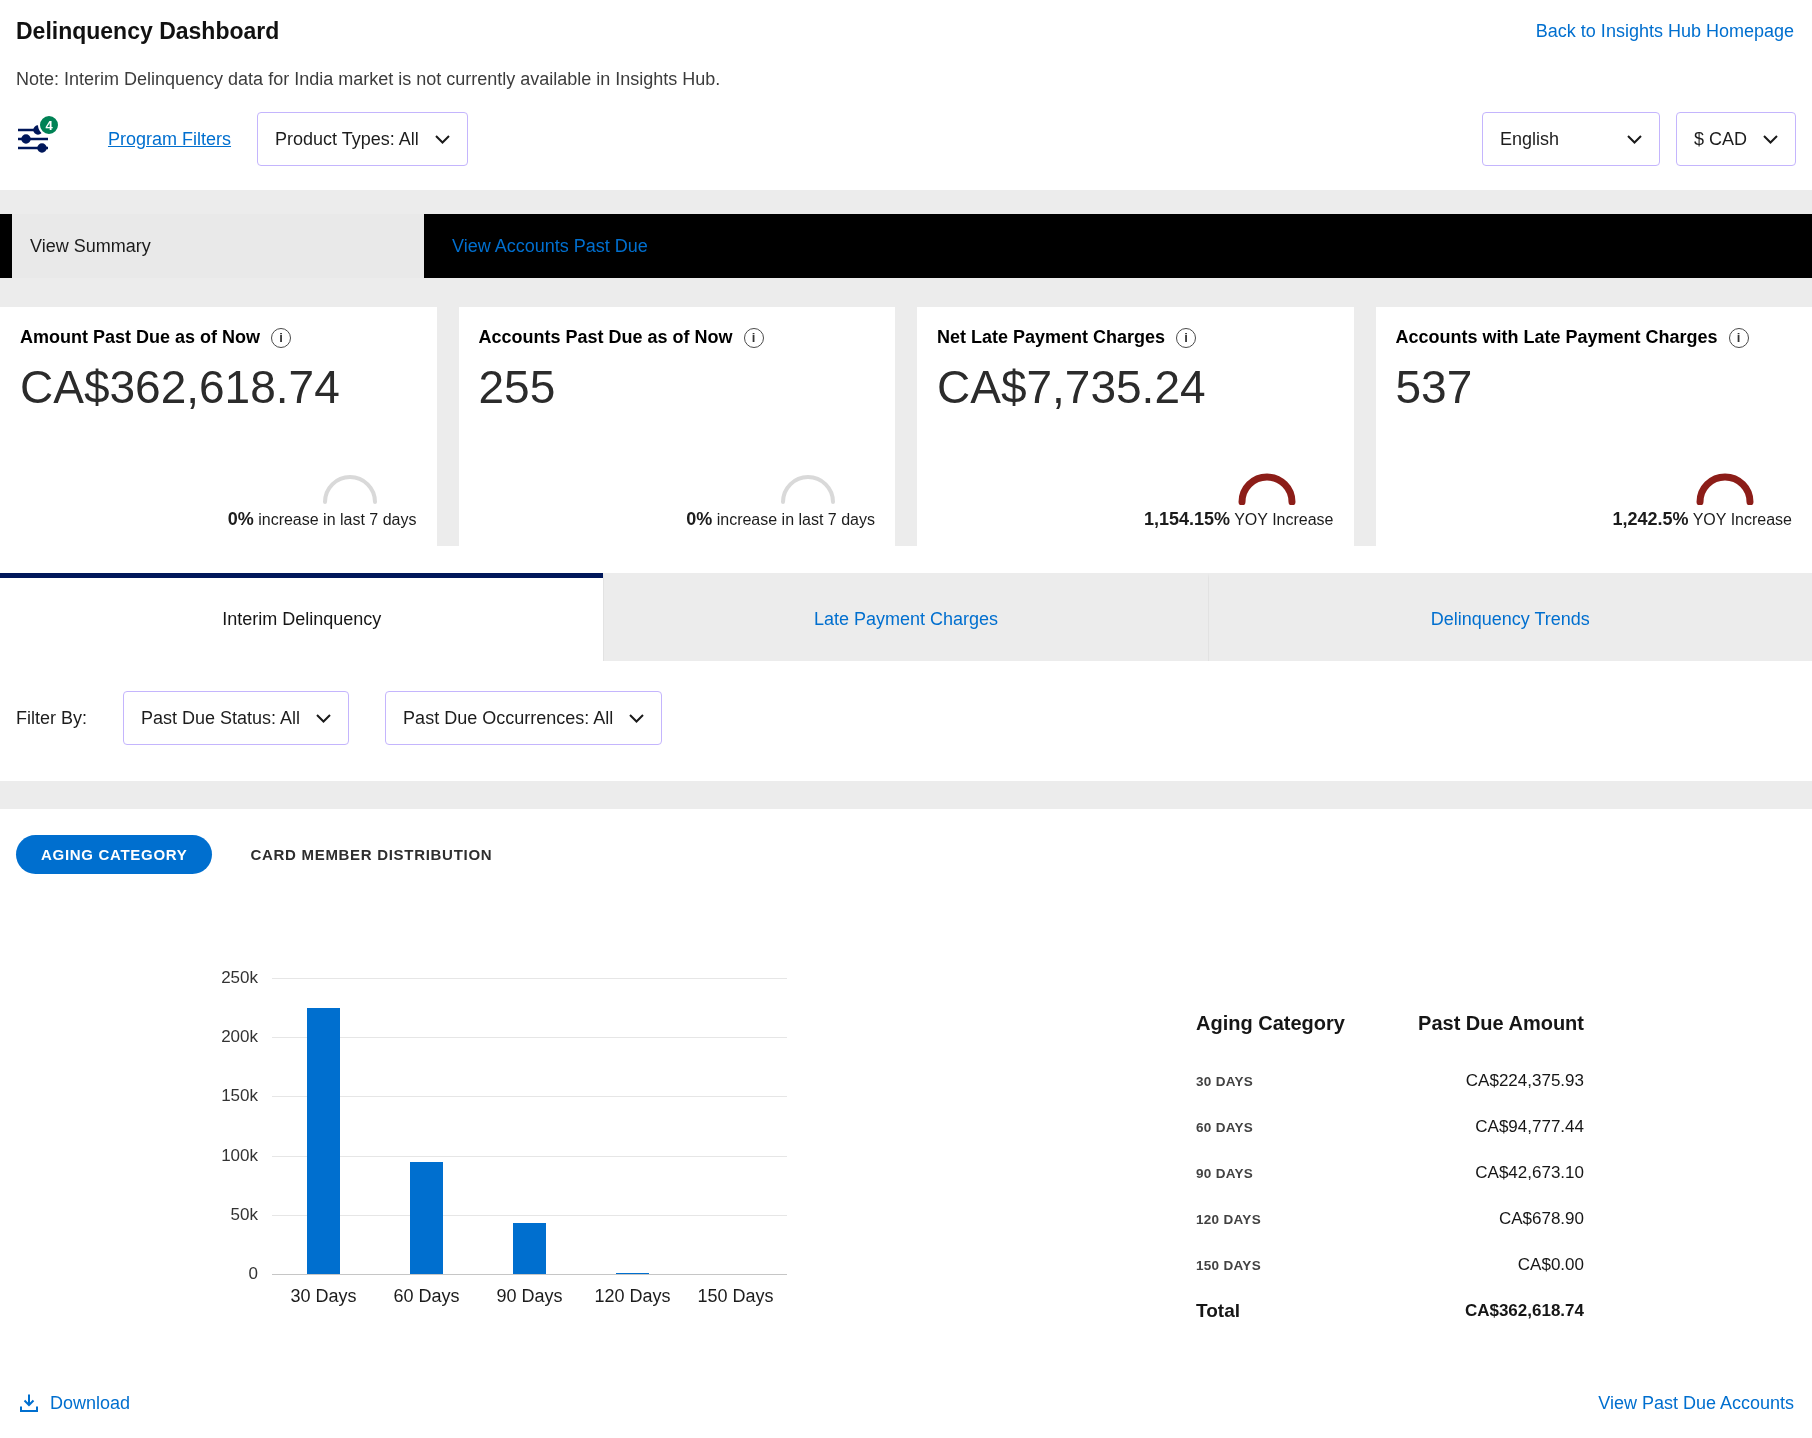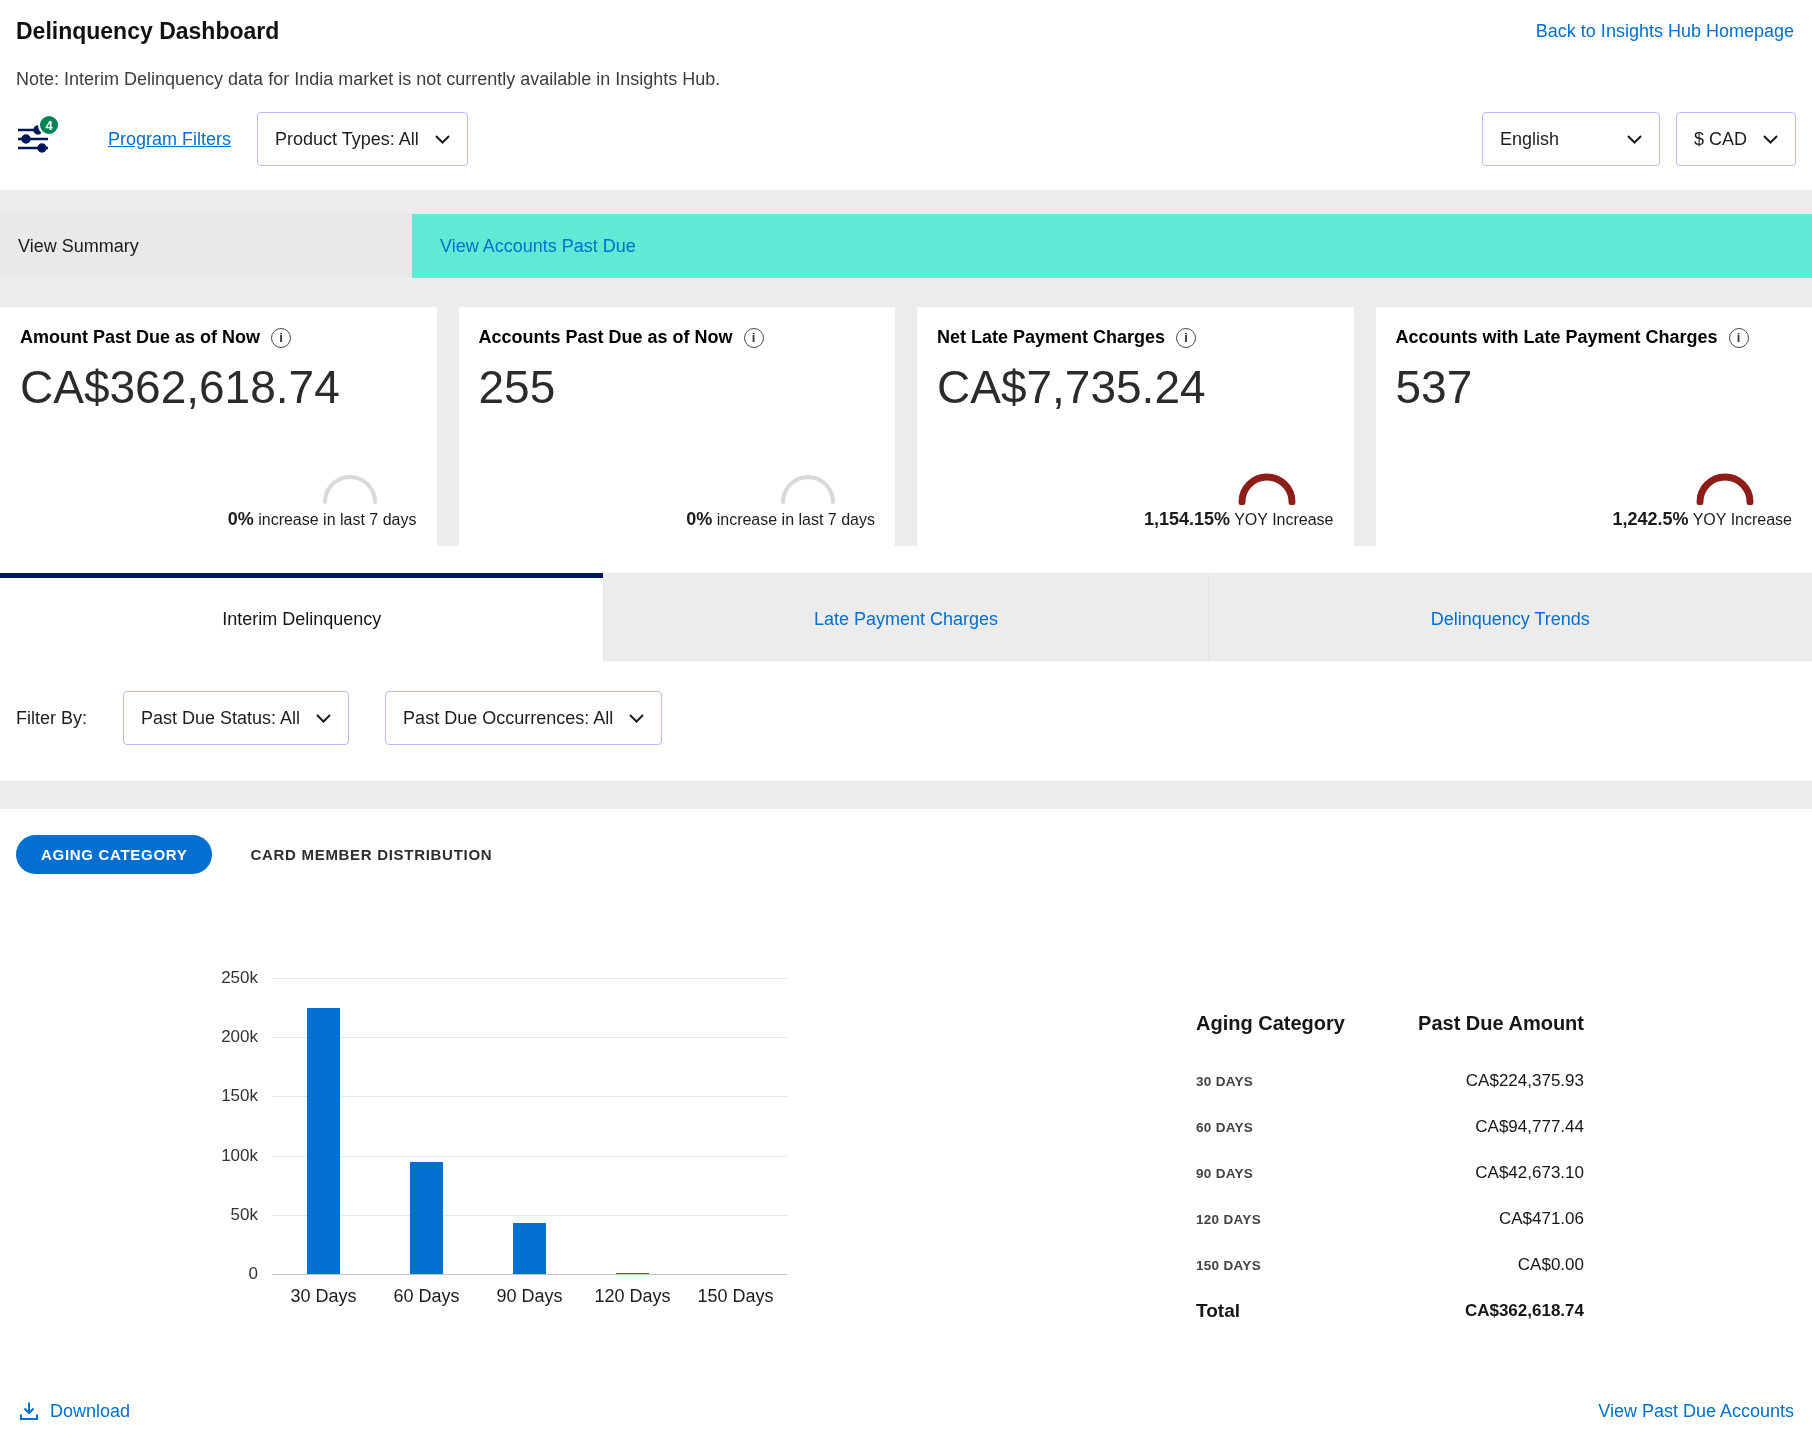--- a/index.html
+++ b/index.html
@@ -41,21 +41,21 @@
   }
   .right-drops{margin-left:auto;display:flex;gap:16px;}
   .dd-lang{min-width:178px;}
   .dd-cur{min-width:112px;}
 
   
   .strip{height:24px;background:var(--gray-band);}
   .strip2{height:28px;background:var(--gray-band);margin-top:30px;}
 
   
-  .view-row{display:flex;align-items:stretch;height:64px;background:#5eead4;}
+  .view-row{display:flex;align-items:stretch;height:64px;background:#000000;padding-left:12px;}
   .view-summary{width:412px;background:#e9e9e9;display:flex;align-items:center;
     padding-left:18px;font-size:18px;color:#1b1b1b;cursor:pointer;}
   .view-accounts{display:flex;align-items:center;margin-left:28px;color:var(--blue);font-size:18px;cursor:pointer;}
 
   
   .cards-band{background:var(--gray-band);padding-top:29px;}
   .cards{display:flex;gap:22px;}
   .card{flex:1;background:#fff;height:239px;padding:20px 20px 18px;position:relative;}
   .card-title-row{display:flex;align-items:center;gap:11px;}
   .card-title{font-size:18px;font-weight:700;color:#000;}
@@ -107,21 +107,21 @@
   .aging-table{width:388px;margin-left:auto;margin-right:228px;margin-top:34px;}
   .t-head{display:flex;justify-content:space-between;align-items:baseline;
     font-size:20px;font-weight:700;color:#161616;height:46px;}
   .t-row{display:flex;justify-content:space-between;align-items:center;height:46px;}
   .t-label{font-size:13.5px;font-weight:700;color:#424242;letter-spacing:.3px;}
   .t-amount{font-size:17px;color:#161616;}
   .t-total .t-total-label{font-size:19px;font-weight:700;color:#161616;}
   .t-total .t-total-amount{font-size:17px;font-weight:700;color:#161616;}
 
   
-  .footer{position:absolute;left:0;right:0;bottom:16px;display:flex;
+  .footer{position:absolute;left:0;right:0;bottom:24px;display:flex;
     justify-content:space-between;align-items:center;padding:0 18px;}
   .dl-link{display:flex;align-items:center;gap:10px;color:var(--blue);font-size:18px;cursor:pointer;}
   .vpda-link{color:var(--blue);font-size:18px;cursor:pointer;}
 </style>
 </head>
 <body>
 
 <div class="top">
   <h1 class="page-title">Delinquency Dashboard</h1>
   <a class="back-link">Back to Insights Hub Homepage</a>
@@ -297,21 +297,21 @@
         <div class="t-row">
           <span class="t-label">60 DAYS</span>
           <span class="t-amount">CA$94,777.44</span>
         </div>
         <div class="t-row">
           <span class="t-label">90 DAYS</span>
           <span class="t-amount">CA$42,673.10</span>
         </div>
         <div class="t-row">
           <span class="t-label">120 DAYS</span>
-          <span class="t-amount">CA$471.06</span>
+          <span class="t-amount">CA$678.90</span>
         </div>
         <div class="t-row">
           <span class="t-label">150 DAYS</span>
           <span class="t-amount">CA$0.00</span>
         </div>
       </div>
     <div class="t-row t-total">
       <span class="t-total-label">Total</span>
       <span class="t-total-amount">CA$362,618.74</span>
     </div>

